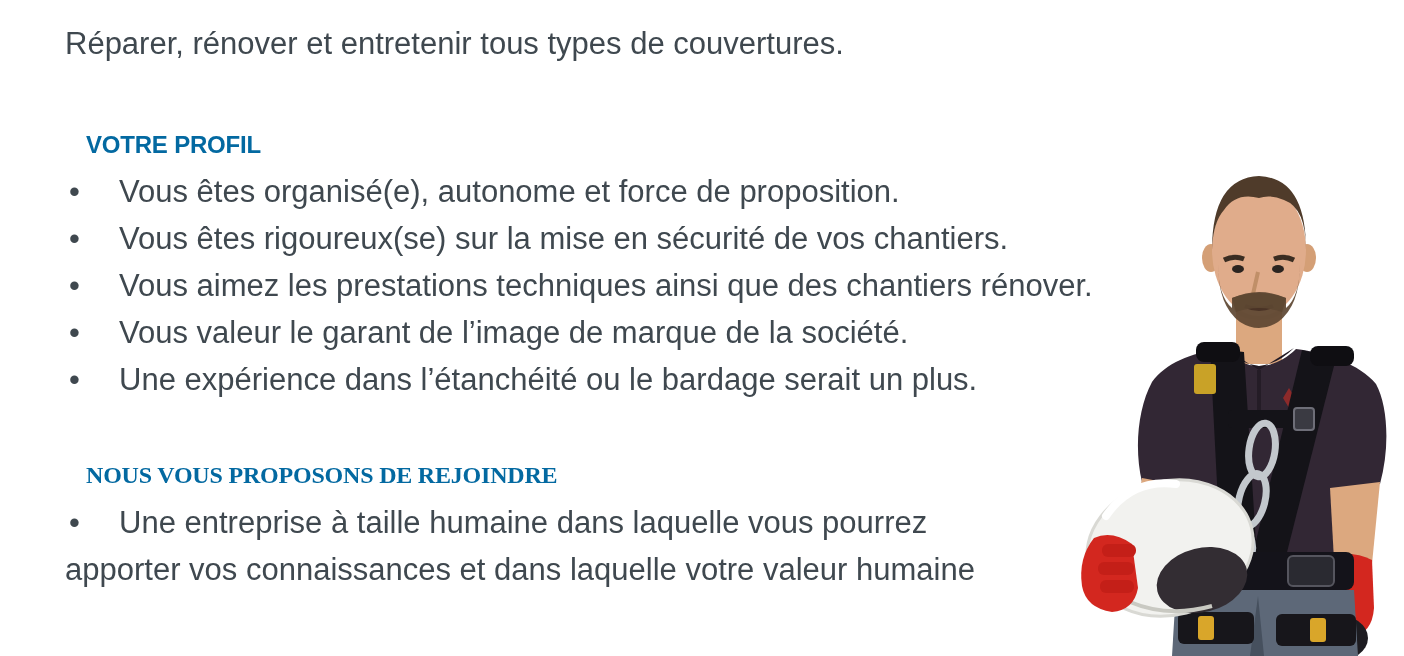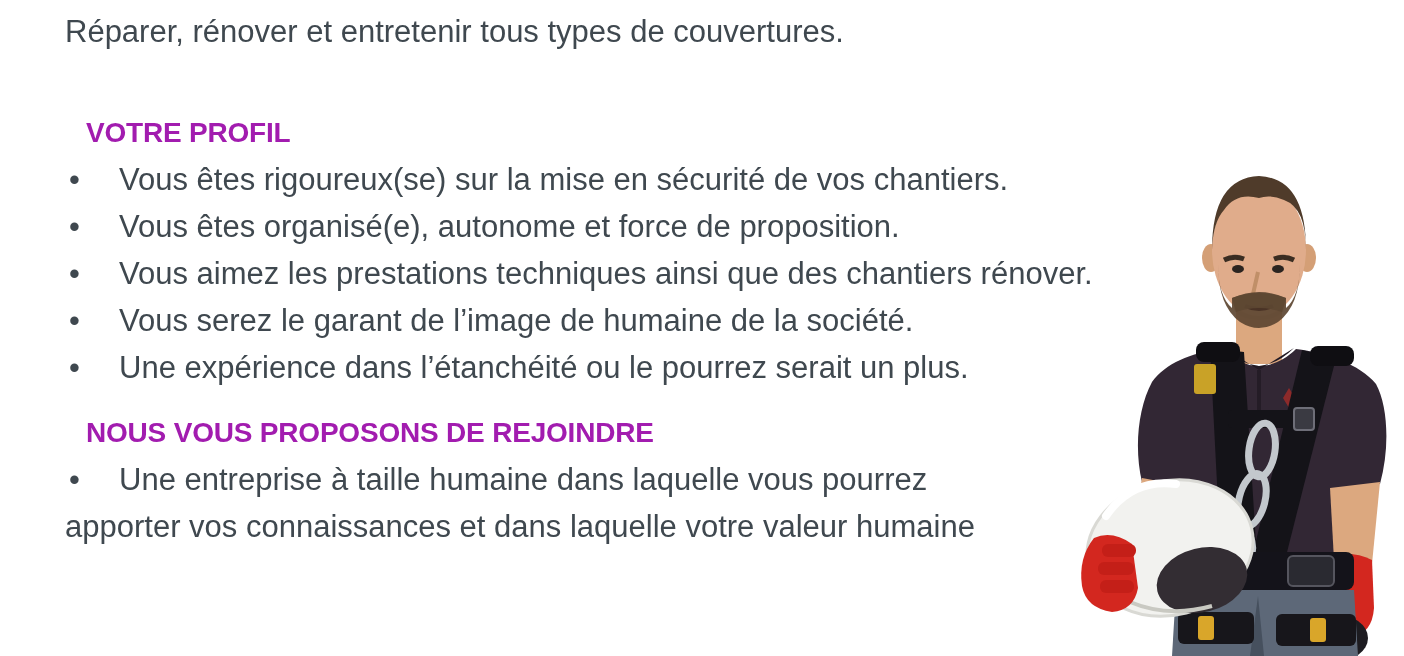--- a/index.html
+++ b/index.html
@@ -7,49 +7,49 @@
   body {
     position:relative;
     overflow:hidden;
     background:#ffffff;
     font-family:"Liberation Sans","DejaVu Sans",sans-serif;
     color:#3f484f;
     font-size:31px;
     line-height:47px;
   }
   .content { position:absolute; left:65px; top:0; width:1115px; }
-  .intro { margin-top:8px; }
+  .intro { margin-top:20px; }
   .sec-heading {
-    color:#a21caf;
-    font-size:28px;
+    color:#0369a1;
+    font-size:24px;
     font-weight:700;
     padding-left:21px;
     letter-spacing:-0.2px;
   }
   .sec1 .sec-heading { margin-top:54px; }
-  .sec2 .sec-heading { margin-top:18px; }
+  .sec2 .sec-heading { margin-top:49px;font-family:Liberation Serif, serif; }
   .bullet { margin:0; }
   .dot { display:inline-block; width:54px; padding-left:4px; color:#3f484f; }
   .bt { white-space:pre-line; }
   .photo { position:absolute; right:0; bottom:0; width:332px; height:500px; }
 </style>
 </head>
 <body>
 
 <div class="content">
 
   <p class="intro">Réparer, rénover et entretenir tous types de couvertures.</p>
 
   <section class="sec1">
     <h2 class="sec-heading">VOTRE PROFIL</h2>
+    <p class="bullet"><span class="dot">•</span><span class="bt">Vous êtes organisé(e), autonome et force de proposition.</span></p>
     <p class="bullet"><span class="dot">•</span><span class="bt">Vous êtes rigoureux(se) sur la mise en sécurité de vos chantiers.</span></p>
-    <p class="bullet"><span class="dot">•</span><span class="bt">Vous êtes organisé(e), autonome et force de proposition.</span></p>
     <p class="bullet"><span class="dot">•</span><span class="bt">Vous aimez les prestations techniques ainsi que des chantiers rénover.</span></p>
-    <p class="bullet"><span class="dot">•</span><span class="bt">Vous serez le garant de l’image de humaine de la société.</span></p>
-    <p class="bullet"><span class="dot">•</span><span class="bt">Une expérience dans l’étanchéité ou le pourrez serait un plus.</span></p>
+    <p class="bullet"><span class="dot">•</span><span class="bt">Vous valeur le garant de l’image de marque de la société.</span></p>
+    <p class="bullet"><span class="dot">•</span><span class="bt">Une expérience dans l’étanchéité ou le bardage serait un plus.</span></p>
   </section>
 
   <section class="sec2">
     <h2 class="sec-heading">NOUS VOUS PROPOSONS DE REJOINDRE</h2>
     <p class="bullet"><span class="dot">•</span><span class="bt">Une entreprise à taille humaine dans laquelle vous pourrez
 apporter vos connaissances et dans laquelle votre valeur humaine</span></p>
   </section>
 
 </div>
 

